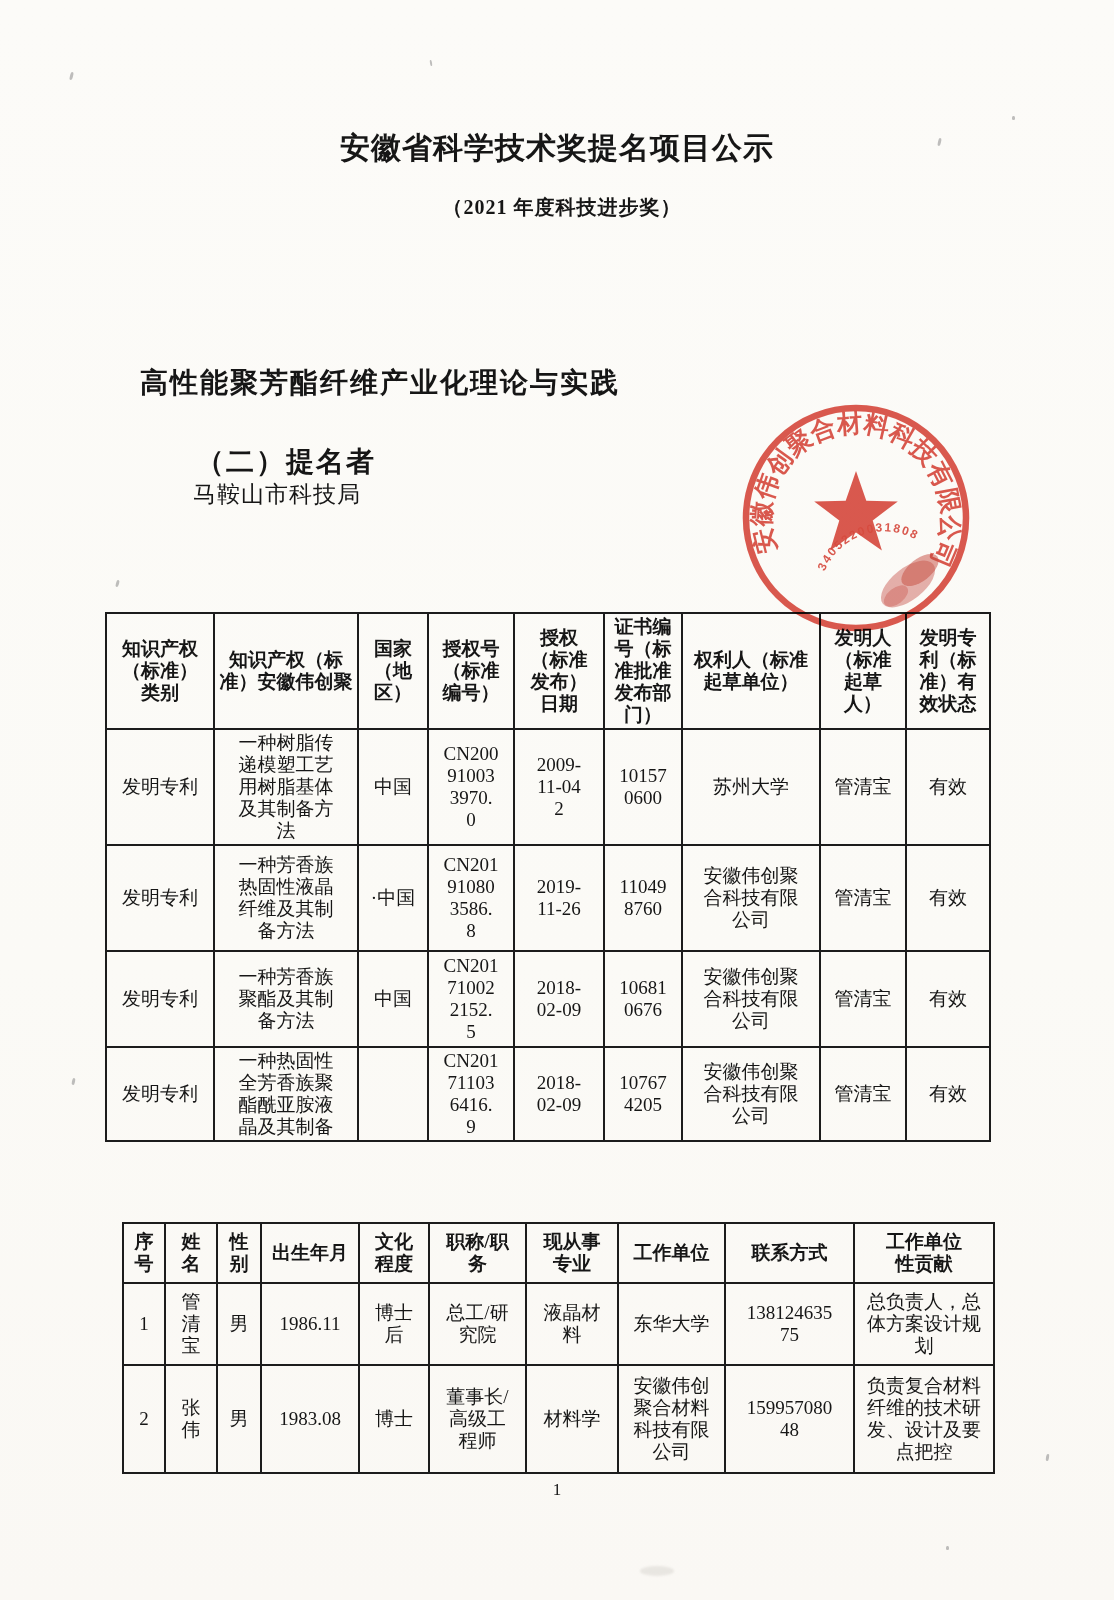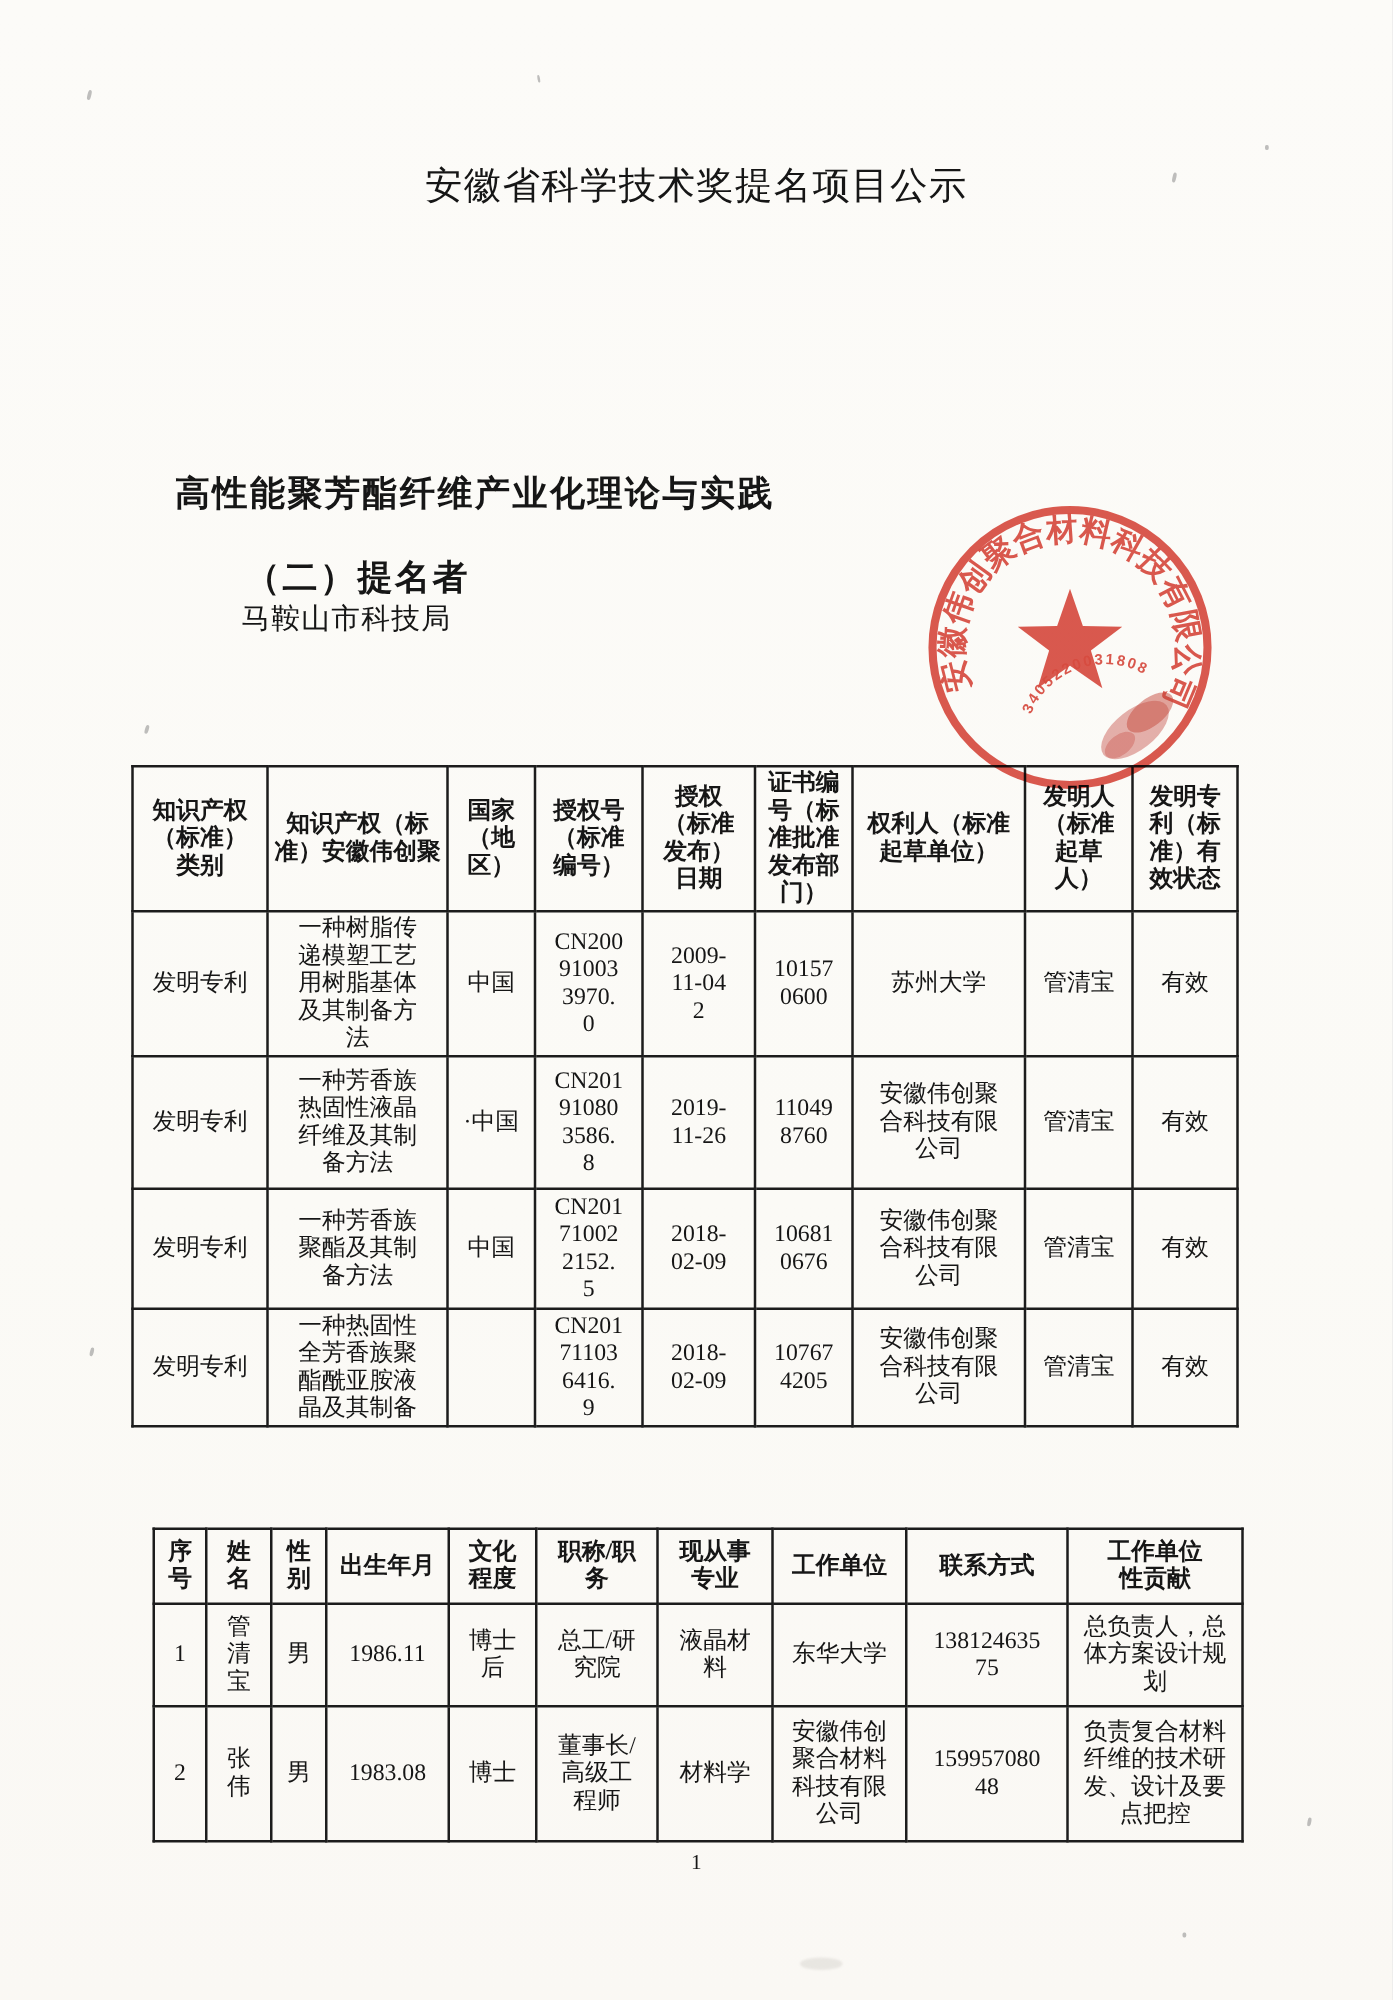--- a/index.html
+++ b/index.html
@@ -10,38 +10,38 @@
     background:linear-gradient(180deg,#fcfbf8 0%,#fbfaf6 60%,#faf8f4 100%);
     overflow:hidden;
     font-family:"Liberation Serif", serif;
     color:#161616;
   }
   .abs{position:absolute;}
   .doc-title{
     left:0;top:128px;width:100%;
     text-align:center;box-sizing:border-box;
     font-family:"Liberation Sans", sans-serif;
-    font-size:30px;font-weight:400;letter-spacing:1px;
+    font-size:30px;font-weight:700;letter-spacing:1px;
   }
   .doc-subtitle{
     left:0;top:194px;width:100%;
     text-align:center;padding-left:10px;box-sizing:border-box;
     font-size:20px;font-weight:700;letter-spacing:1px;
   }
   .sec-heading{
     font-family:"Liberation Sans", sans-serif;
     font-size:28px;font-weight:700;letter-spacing:2px;
     white-space:nowrap;
   }
   .h1{left:212px;top:278px;}
   .h2{left:196px;top:443px;}
   .h3{left:212px;top:556px;}
   .h4{left:212px;top:1174px;}
   .project-name{
-    left:140px;top:376px;
+    left:140px;top:364px;
     font-size:28px;font-weight:600;letter-spacing:2px;white-space:nowrap;
   }
   .nominator{
     left:193px;top:479px;
     font-size:23px;letter-spacing:1px;white-space:nowrap;
   }
   table{
     border-collapse:collapse;table-layout:fixed;
     font-size:19px;line-height:22px;
   }
@@ -73,20 +73,21 @@
     background:#c9c6c0;border-radius:50%;
     opacity:.35;filter:blur(1px);
   }
 </style>
 </head>
 <body>
 
 <div class="page">
 
   <div class="abs doc-title">安徽省科学技术奖提名项目公示</div>
+  <div class="abs doc-subtitle">（2021 年度科技进步奖）</div>
 
   <div class="abs project-name">高性能聚芳酯纤维产业化理论与实践</div>
 
   <div class="abs sec-heading h2">（二）提名者</div>
   <div class="abs nominator">马鞍山市科技局</div>
 
 
   <table class="abs ip-table">
     <colgroup>
       <col style="width:108px">

